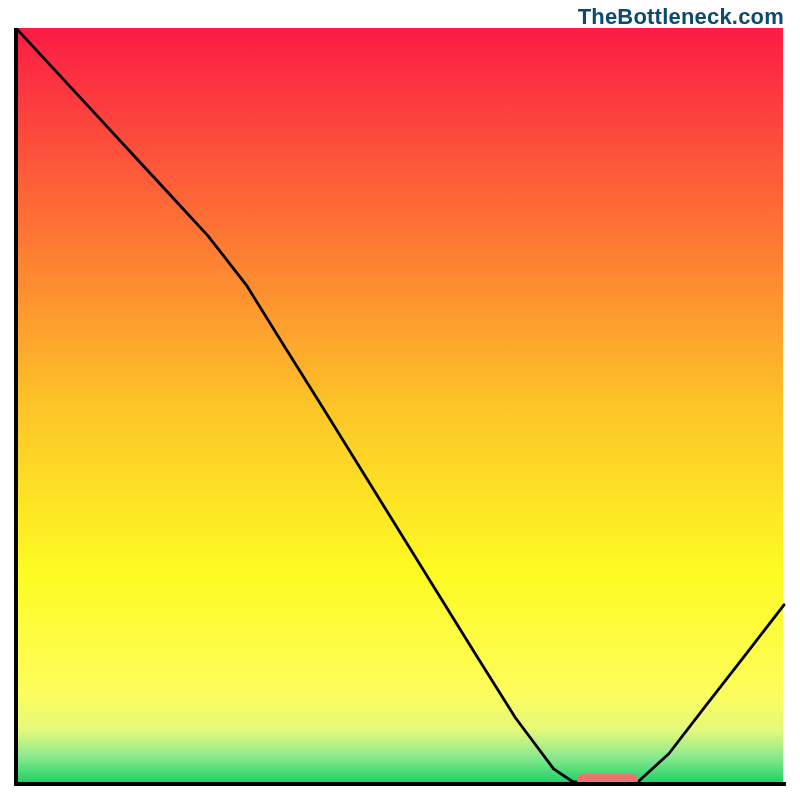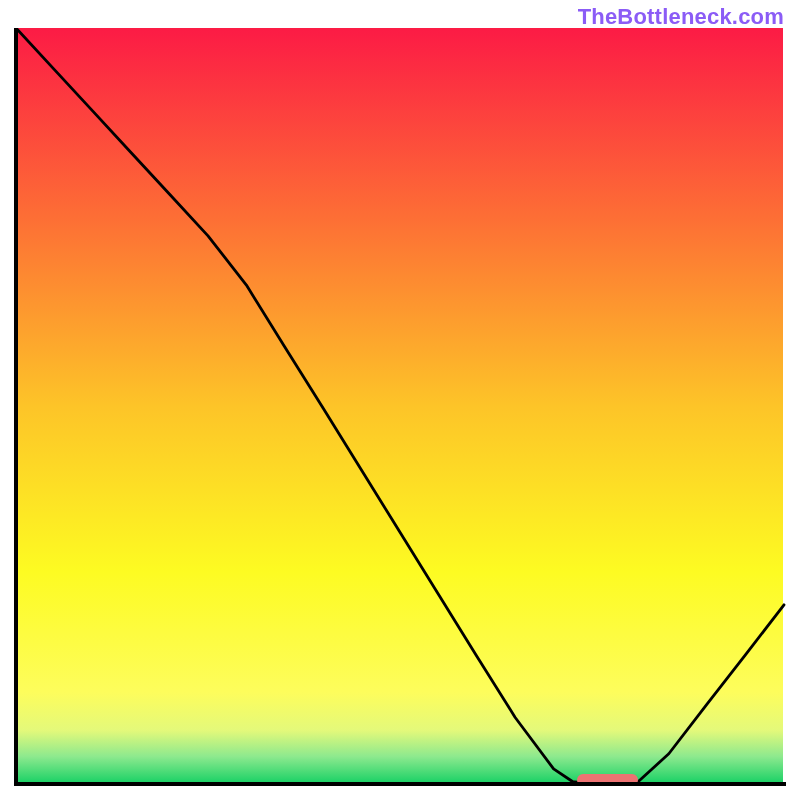--- a/index.html
+++ b/index.html
@@ -15,21 +15,21 @@
     position: relative;
     width: 800px;
     height: 800px;
   }
   .watermark {
     position: absolute;
     top: 4px;
     right: 16px;
     font-size: 22px;
     font-weight: 600;
-    color: #8b5cf6;
+    color: #0c4a6e;
     letter-spacing: 0.2px;
     z-index: 3;
   }
   .plot-outer {
     position: absolute;
     left: 14px;
     top: 28px;
     width: 772px;
     height: 758px;
     background: #ffffff;

